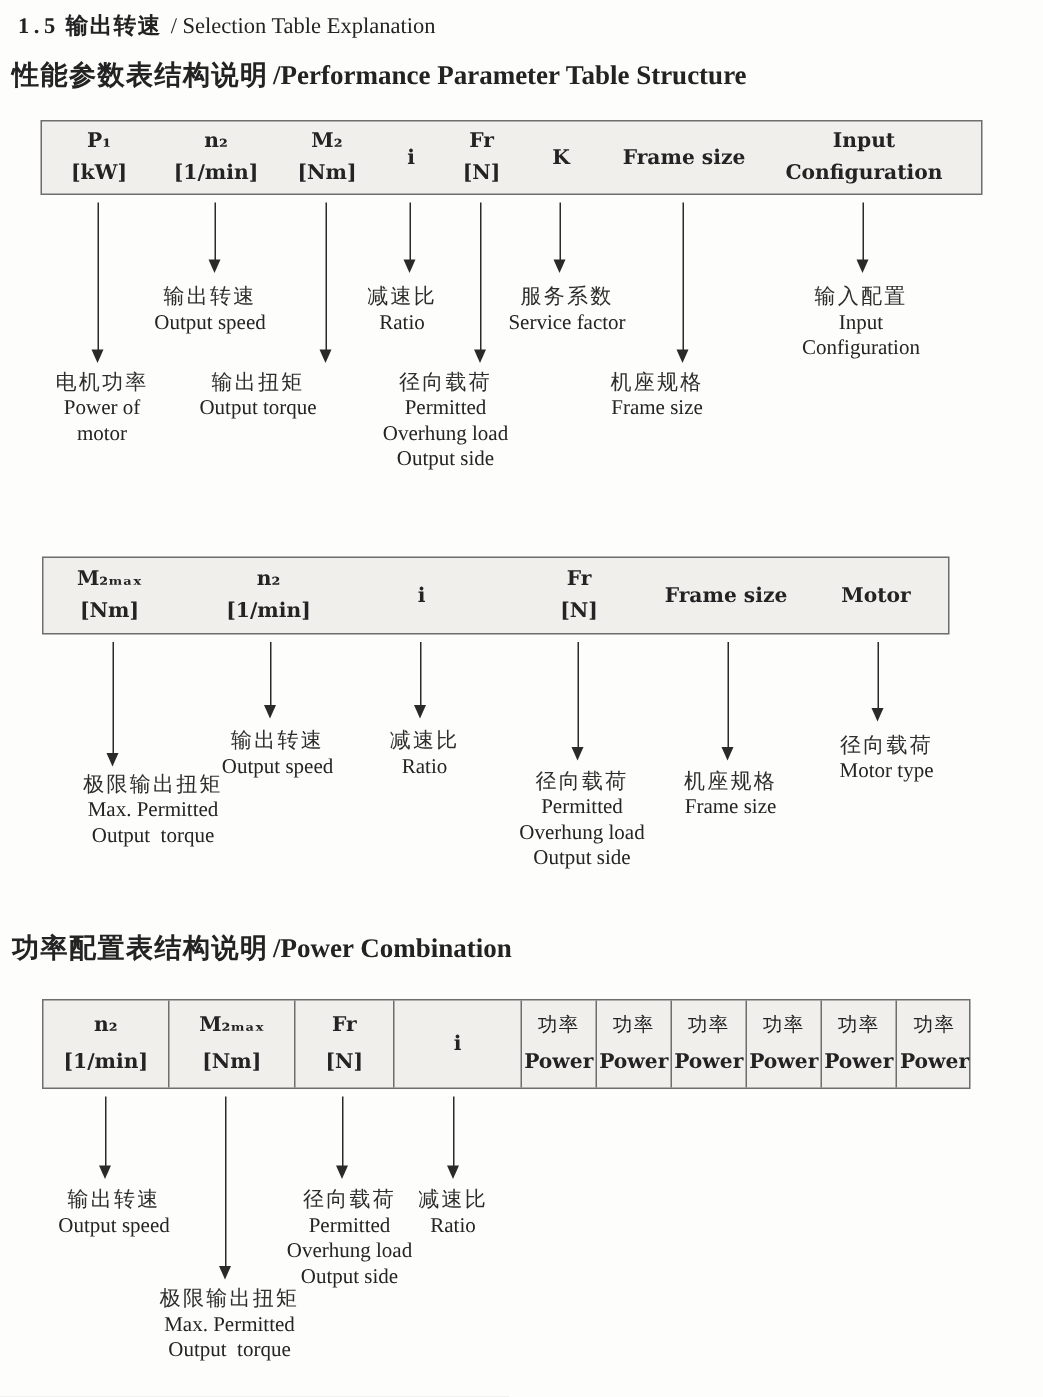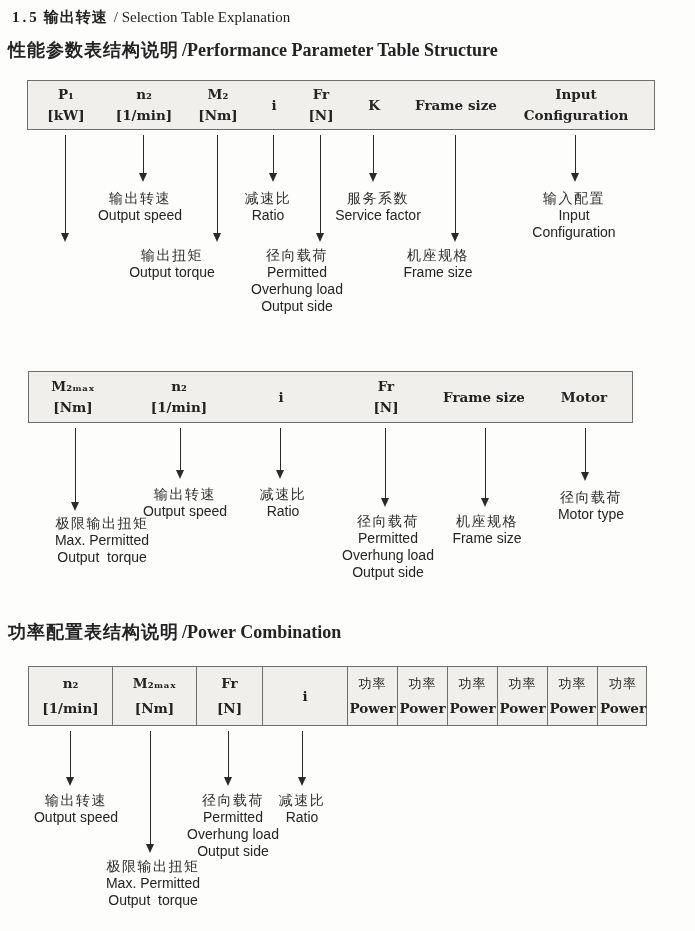--- a/index.html
+++ b/index.html
@@ -20,21 +20,21 @@
   .cl{line-height:15px;white-space:pre;}
   .cl.en{font-weight:700;font-size:13.5px;font-family:"DejaVu Serif","DejaVu Sans",serif;}
   .cl.zh{font-size:13px;font-family:"DejaVu Sans",sans-serif;letter-spacing:1px;font-weight:400;}
   .arrow{position:absolute;width:1px;}
   .arrow .head{position:absolute;bottom:-8px;left:-4px;width:0;height:0;
                border-left:4.5px solid transparent;border-right:4.5px solid transparent;
                border-top:9px solid #2a2a2a;}
   .flabel{position:absolute;transform:translateX(-50%);text-align:center;white-space:pre;}
   .flabel div{line-height:17px;}
   .flabel .zh{font-size:14px;font-family:"DejaVu Sans",sans-serif;letter-spacing:1.5px;color:#2e2e2e;}
-  .flabel .en{font-size:14px;font-family:Liberation Sans, sans-serif;color:#242424;}
+  .flabel .en{font-size:14px;font-family:Liberation Serif, serif;color:#242424;}
 </style>
 </head>
 <body>
 
 <div class="page">
   <div class="doc-title">
     <span class="t-num">1.5</span><span class="t-zh">输出转速</span><span class="t-en">/ Selection Table Explanation</span>
   </div>
   <div id="diagram-root"></div>
 <div class="section-heading" style="left: 8px; top: 38px;"><span class="sh-zh">性能参数表结构说明</span><span class="sh-en">/Performance Parameter Table Structure</span></div>
@@ -90,20 +90,21 @@
     <div class="arrow" style="left: 455px; top: 135px; height: 99px; background: rgb(42, 42, 42);">
       <div class="head" style="border-top-color: rgb(42, 42, 42);"></div>
     </div>
     <div class="arrow" style="left: 575px; top: 135px; height: 39px; background: rgb(42, 42, 42);">
       <div class="head" style="border-top-color: rgb(42, 42, 42);"></div>
     </div>
     <div class="flabel" style="left: 140px; top: 190px;"><div class="zh">输出转速</div><div class="en">Output speed</div></div>
     <div class="flabel" style="left: 268px; top: 190px;"><div class="zh">减速比</div><div class="en">Ratio</div></div>
     <div class="flabel" style="left: 378px; top: 190px;"><div class="zh">服务系数</div><div class="en">Service factor</div></div>
     <div class="flabel" style="left: 574px; top: 190px;"><div class="zh">输入配置</div><div class="en">Input</div><div class="en">Configuration</div></div>
+    <div class="flabel" style="left: 68px; top: 247px;"><div class="zh">电机功率</div><div class="en">Power of</div><div class="en">motor</div></div>
     <div class="flabel" style="left: 172px; top: 247px;"><div class="zh">输出扭矩</div><div class="en">Output torque</div></div>
     <div class="flabel" style="left: 297px; top: 247px;"><div class="zh">径向载荷</div><div class="en">Permitted</div><div class="en">Overhung load</div><div class="en">Output side</div></div>
     <div class="flabel" style="left: 438px; top: 247px;"><div class="zh">机座规格</div><div class="en">Frame size</div></div>
     <div class="ptable" style="left: 28px; top: 371px; width: 605px; height: 52px; background: rgb(240, 239, 236); border-color: rgb(110, 110, 108);">
       <div class="hcell" style="left: 44px; transform: translateX(-50%);">
         <div class="cl en">M₂ₘₐₓ</div>
         <div class="cl en">[Nm]</div>
       </div>
       <div class="hcell" style="left: 150px; transform: translateX(-50%);">
         <div class="cl en">n₂</div>

